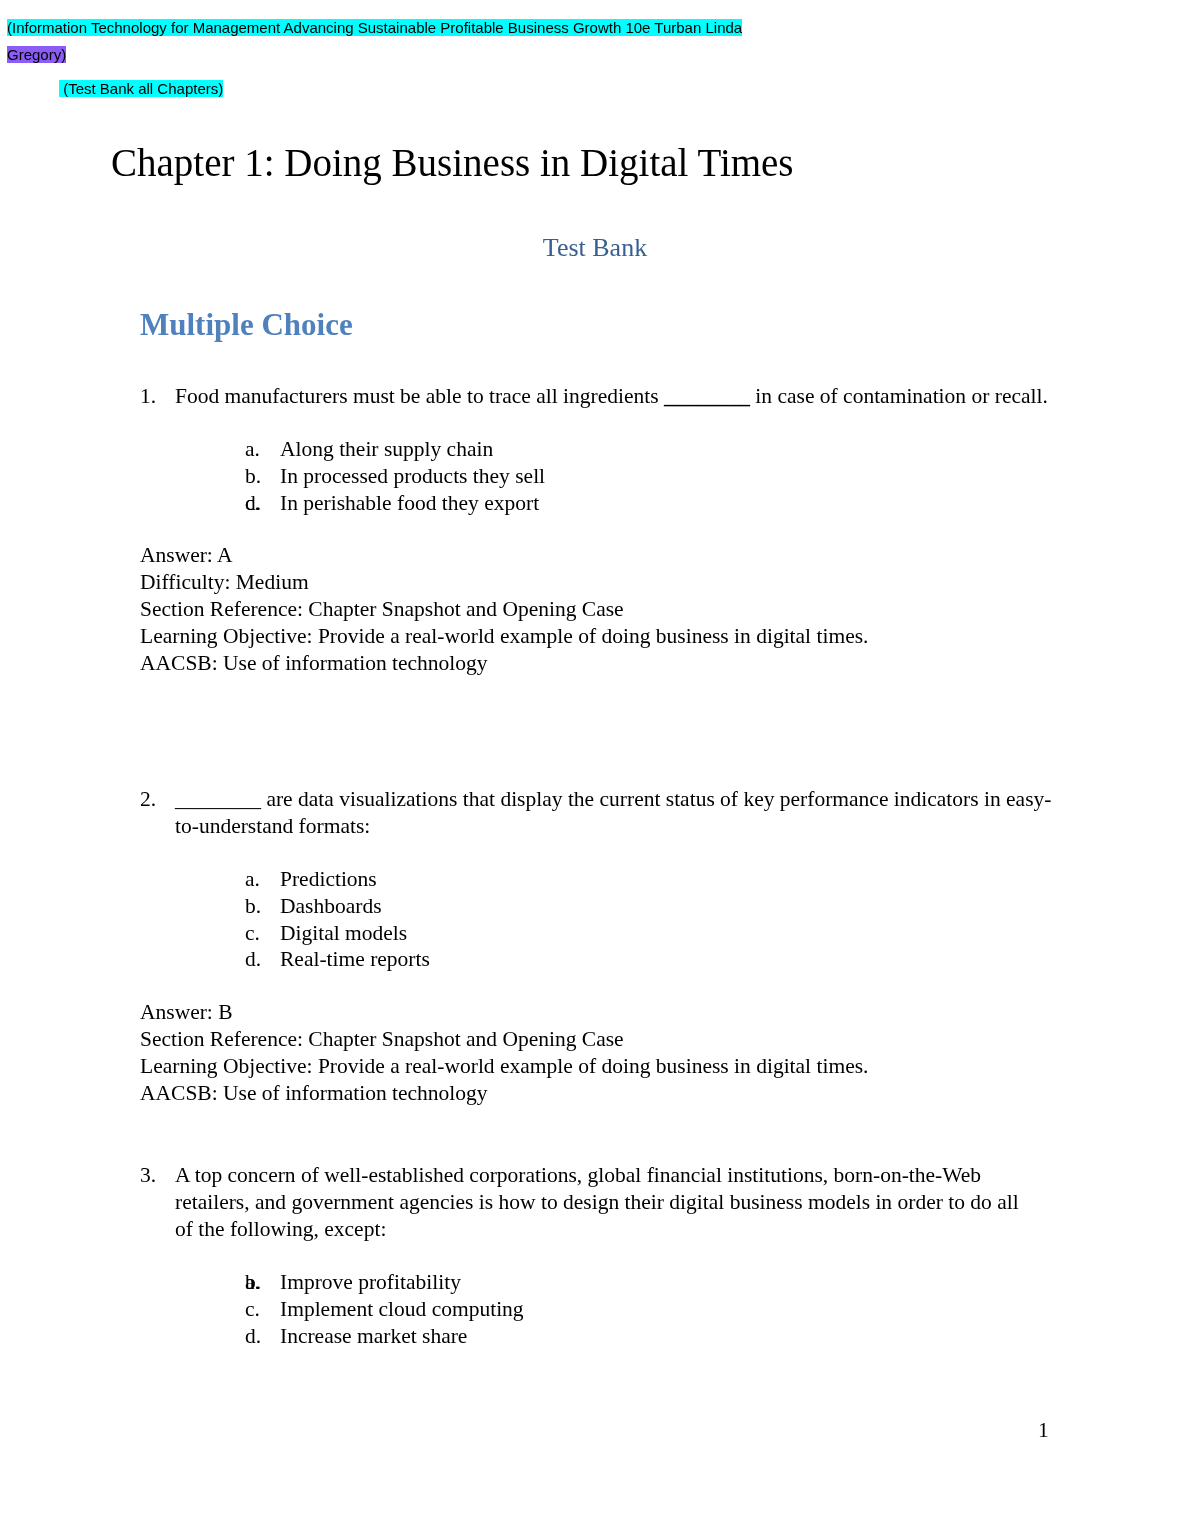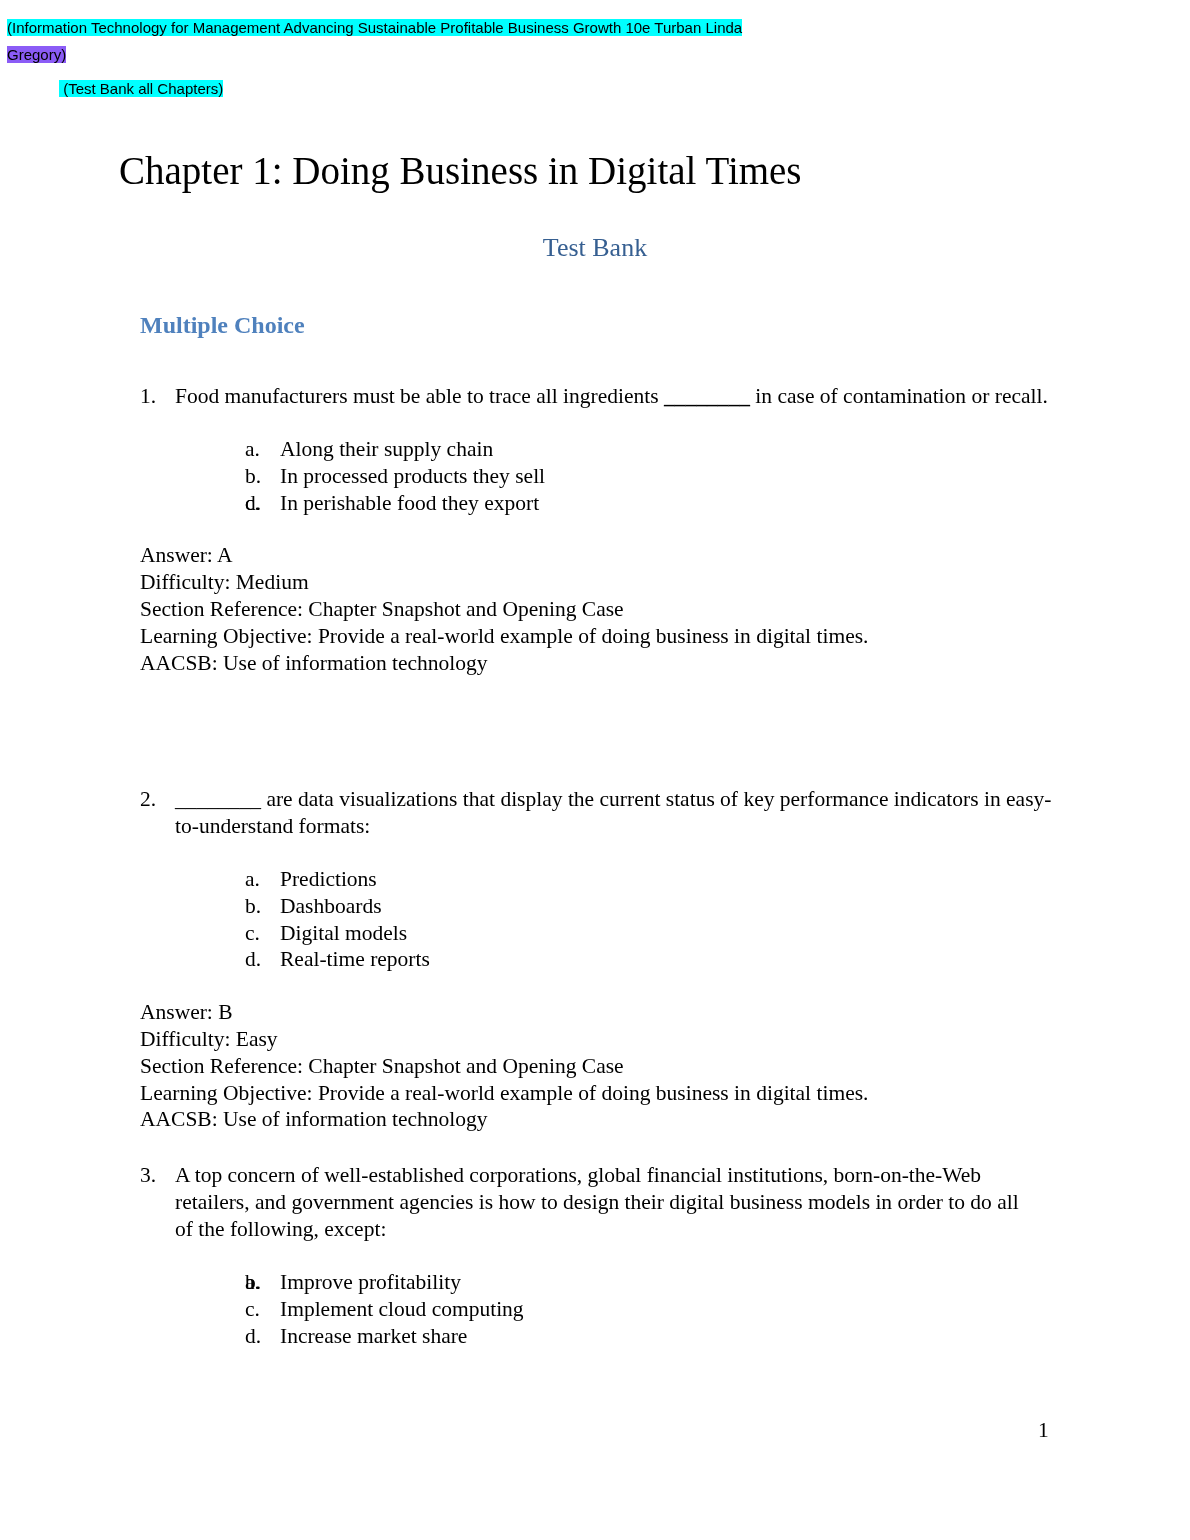--- a/index.html
+++ b/index.html
@@ -40,40 +40,40 @@
       line-height: 26px;
       margin-left: 47px;
     }
     #chapter-title {
       position: absolute;
       left: 111px;
       top: 140px;
       font-size: 39px;
       line-height: 46px;
       font-weight: normal;
-      margin: 8px;
+      margin: 0;
       white-space: nowrap;
     }
     #test-bank-heading {
       position: absolute;
       left: 0;
       width: 1190px;
       top: 232px;
       text-align: center;
       font-size: 26px;
       font-weight: normal;
       color: #365f91;
       margin: 0;
       line-height: 32px;
     }
     #section-heading {
       position: absolute;
       left: 140px;
       top: 310px;
-      font-size: 24px;
+      font-size: 31px;
       font-weight: bold;
       color: #4f81bd;
       margin: 0;
       line-height: 30px;
       text-align: center;
     }
     .question {
       position: absolute;
       left: 140px;
       width: 920px;
@@ -165,21 +165,20 @@
     <span></span><span>________</span><span> are data visualizations that display the current status of key performance indicators in easy-to-understand formats:</span>
   </div>
   <ul class="choices">
     <li class="choice"><span class="choice-letter">a.</span><span>Predictions</span></li>
     <li class="choice"><span class="choice-letter">b.</span><span>Dashboards</span></li>
     <li class="choice"><span class="choice-letter">c.</span><span>Digital models</span></li>
     <li class="choice"><span class="choice-letter">d.</span><span>Real-time reports</span></li>
   </ul>
   <div class="meta">
     <div class="meta-line">Answer: B</div>
-    <div class="meta-line">Difficulty: Easy</div>
     <div class="meta-line">Section Reference: Chapter Snapshot and Opening Case</div>
     <div class="meta-line">Learning Objective: Provide a real-world example of doing business in digital times.</div>
     <div class="meta-line">AACSB: Use of information technology</div>
   </div>
 </div>
 
 <div class="question" style="top:1162px;">
   <div class="q-stem" style="padding-right:40px;">
     <span class="q-num">3.</span>
     <span>A top concern of well-established corporations, global financial institutions, born-on-the-Web retailers, and government agencies is how to design their digital business models in order to do all of the following, except:</span>

